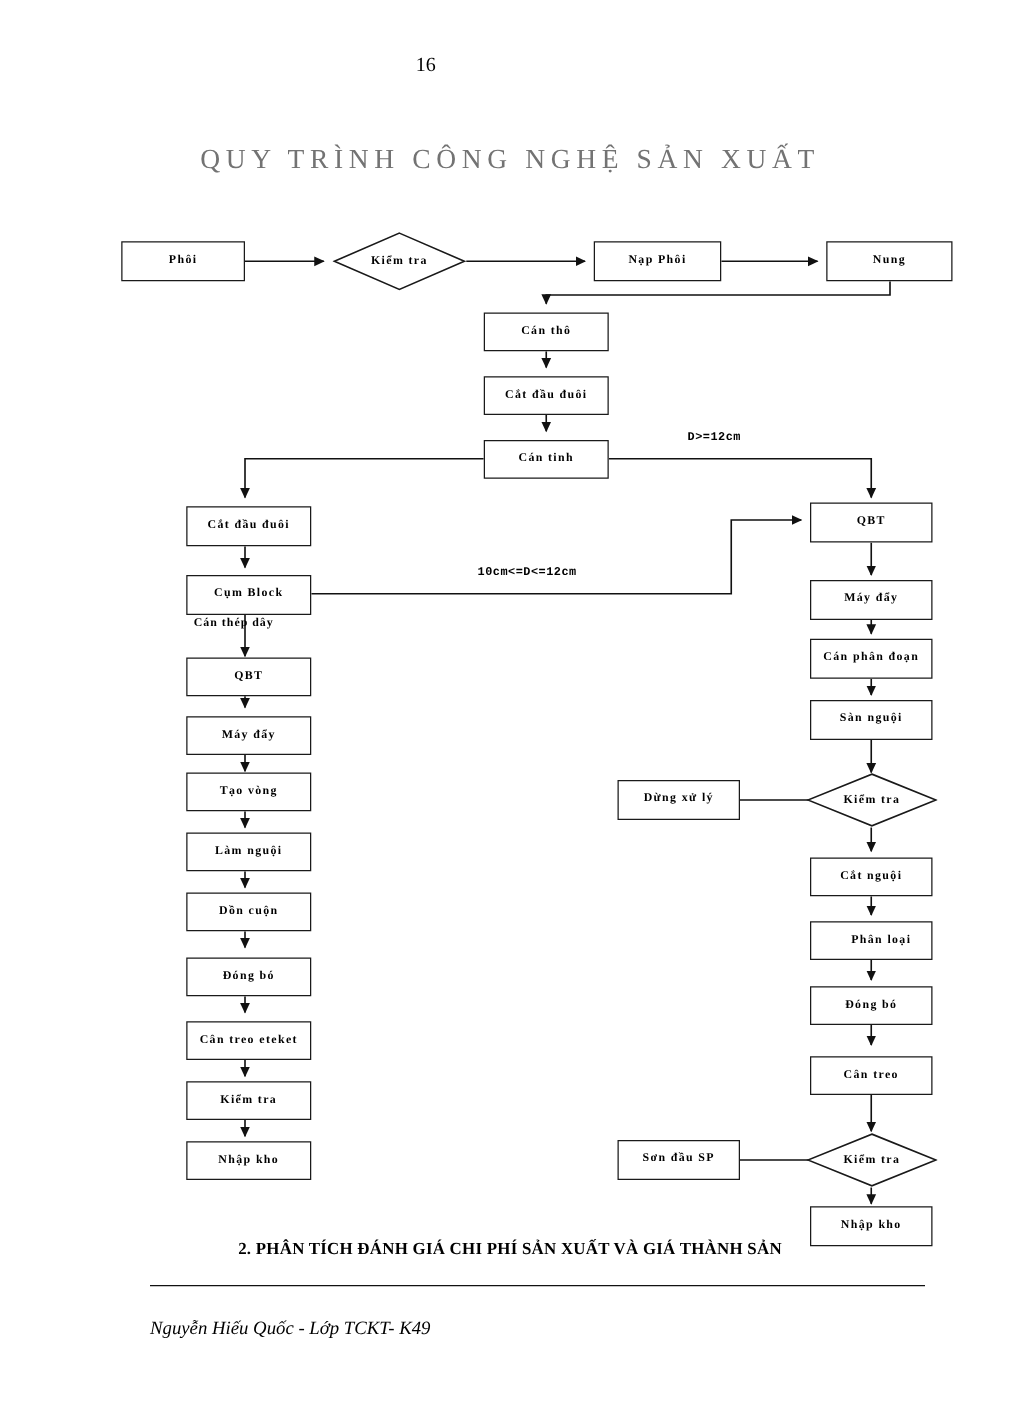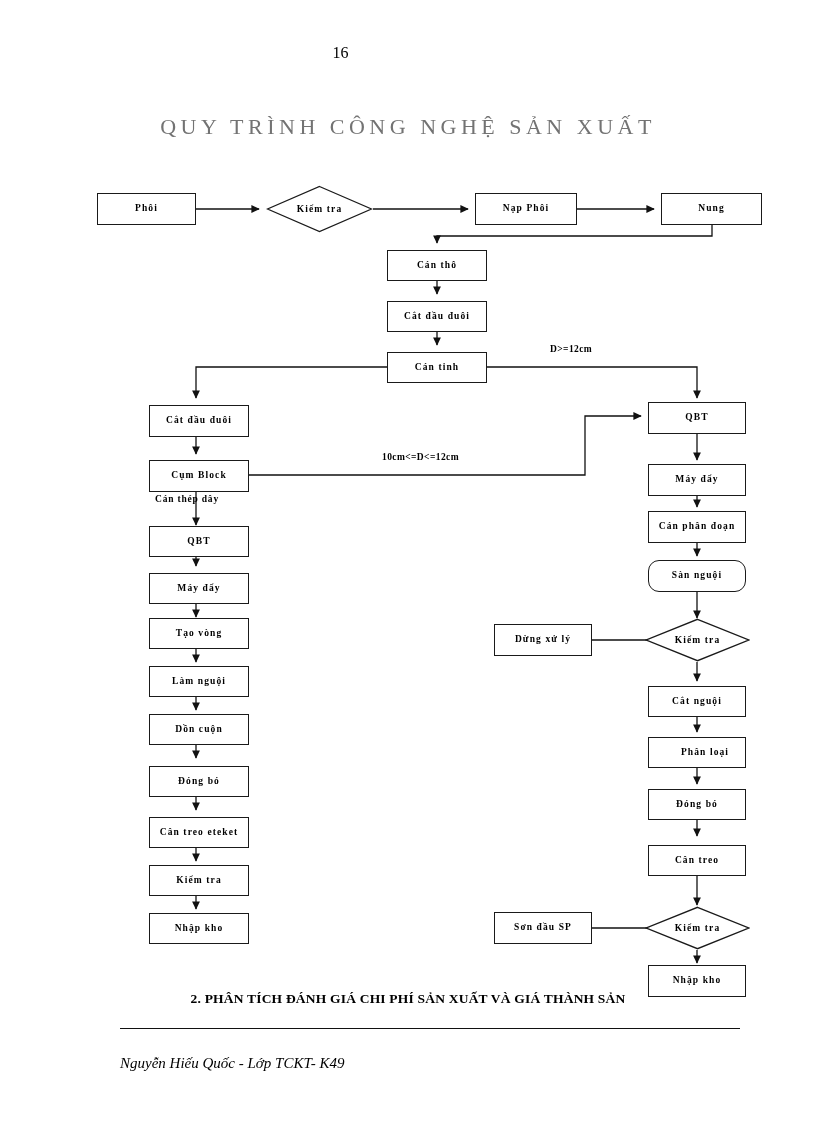--- a/index.html
+++ b/index.html
@@ -80,21 +80,21 @@
     align-items: center;
     justify-content: center;
     font-family: "Liberation Serif", serif;
     font-size: 9.5px;
     letter-spacing: 1.1px;
     font-weight: bold;
     white-space: nowrap;
   }
   .edge-label {
     position: absolute;
-    font-family: Liberation Serif, serif;
+    font-family: Liberation Mono, monospace;
     font-size: 9.5px;
     letter-spacing: 0.4px;
     font-weight: bold;
     white-space: nowrap;
     z-index: 4;
     background: #ffffff;
     padding: 0 2px;
   }
   .caption {
     position: absolute;
@@ -294,21 +294,21 @@
     </div>
 
     <div class="node" style="left:648px; top:447px; width:98px; height:32px;">
       <span>Máy đẩy</span>
     </div>
 
     <div class="node" style="left:648px; top:494px; width:98px; height:32px;">
       <span>Cán phân đoạn</span>
     </div>
 
-    <div class="node" style="left:648px; top:543px; width:98px; height:32px;border-radius:11px;">
+    <div class="node" style="left:648px; top:543px; width:98px; height:32px;">
       <span>Sàn nguội</span>
     </div>
 
     <div class="diamond-wrap" style="left:645px; top:601px; width:105px; height:44px;">
       <svg width="105" height="44">
         <polygon points="52.5,1.3 103.7,22 52.5,42.7 1.3,22" fill="#ffffff" stroke="#1a1a1a" stroke-width="1.3"></polygon>
       </svg>
       <div class="diamond-label">Kiểm tra</div>
     </div>
 

